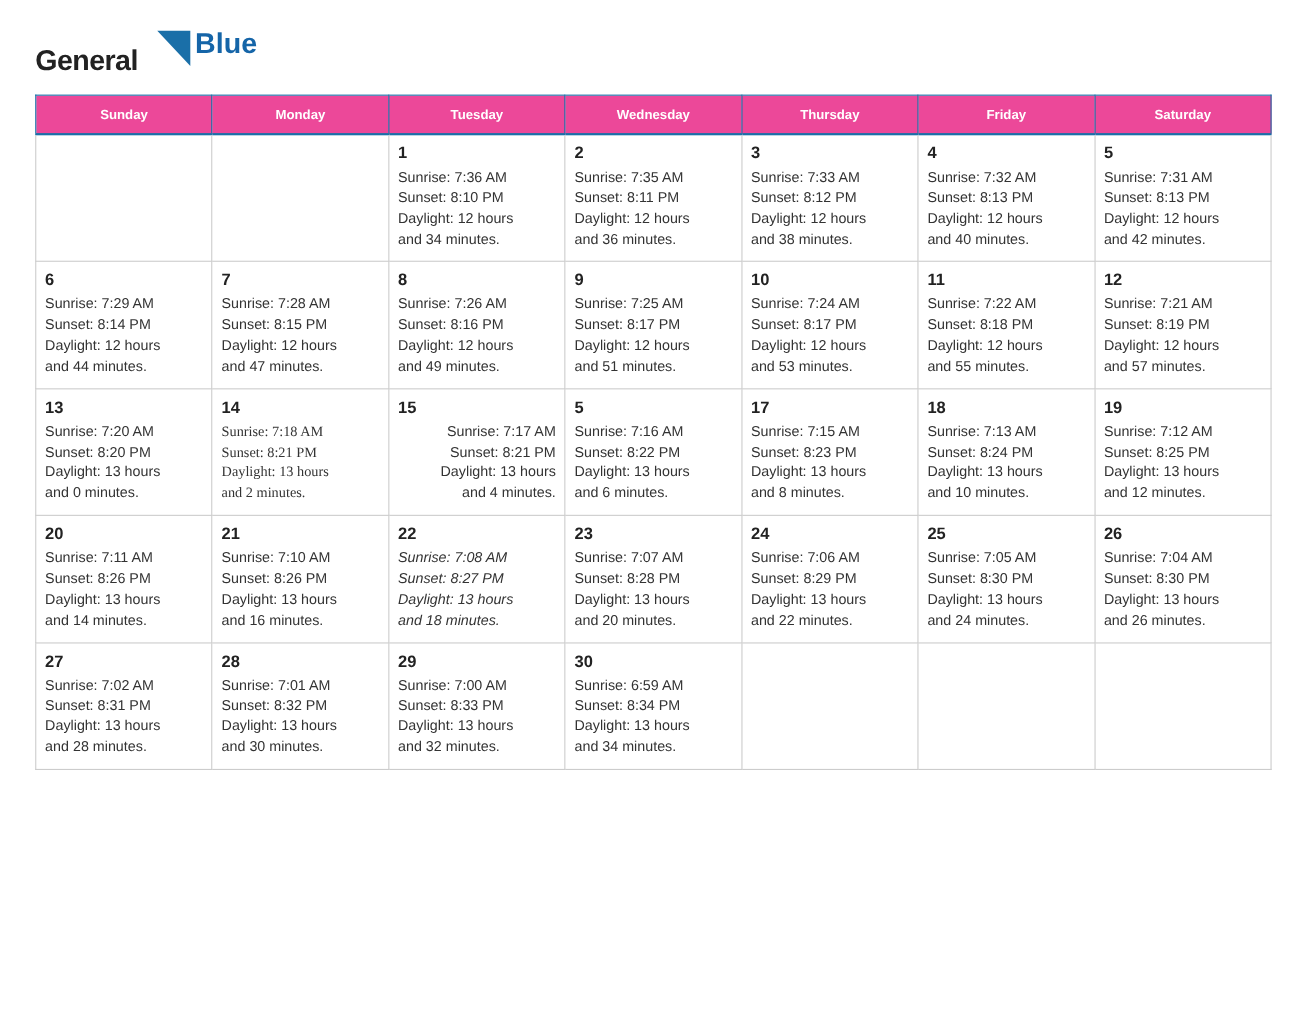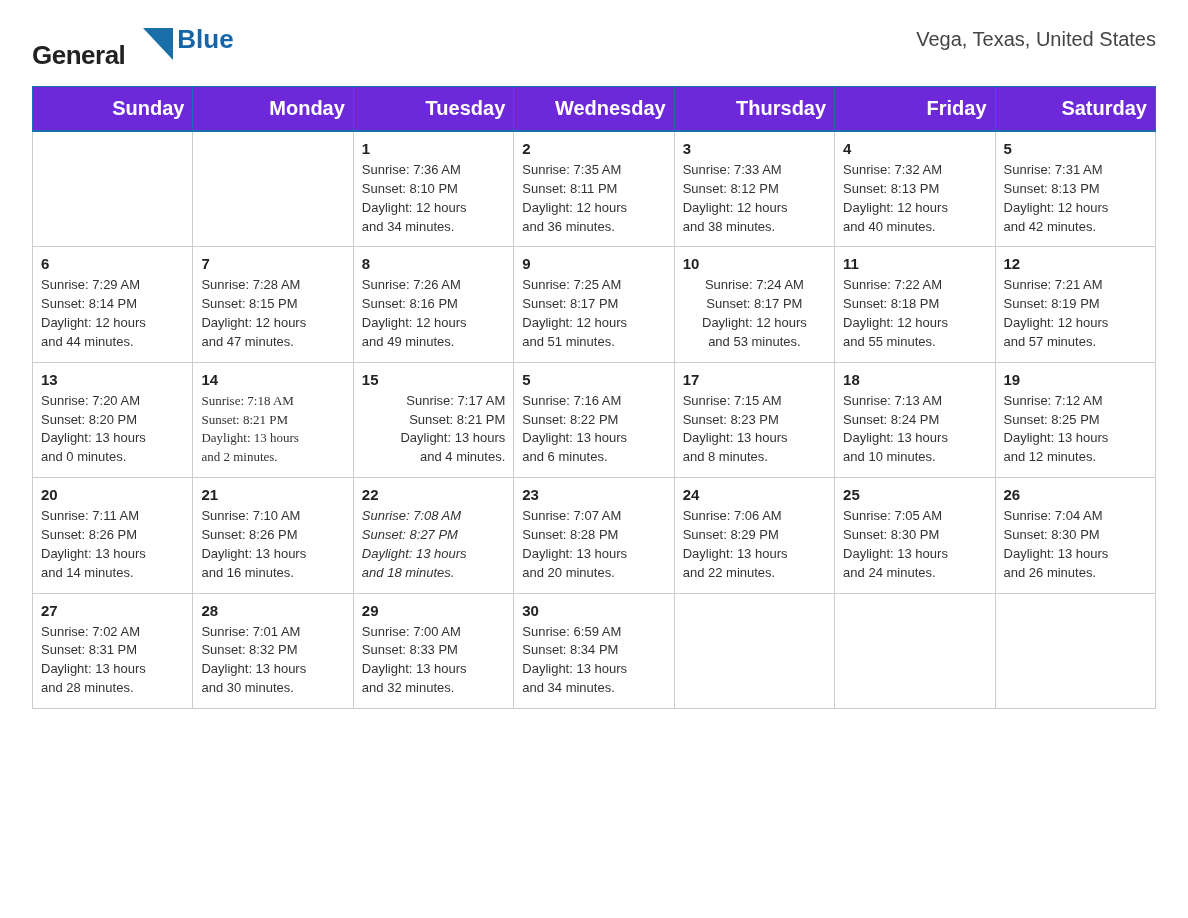--- a/index.html
+++ b/index.html
@@ -55,26 +55,26 @@
       font-size: 20px;
       color: #444;
       margin-top: 4px;
     }
     table {
       width: 100%;
       border-collapse: collapse;
       table-layout: fixed;
     }
     thead tr th {
-      background-color: #6d28d9;
+      background-color: #ec4899;
       color: #fff;
-      font-size: 20px;
+      font-size: 12px;
       font-weight: bold;
       padding: 10px 8px;
-      text-align: right;
+      text-align: center;
       border: 1px solid #1a6fa8;
     }
     tbody tr td {
       vertical-align: top;
       padding: 8px 8px 10px 8px;
       border: 1px solid #ccc;
       font-size: 13px;
       color: #222;
       height: 110px;
     }
@@ -112,21 +112,20 @@
         <svg class="logo-svg" viewBox="0 0 52 44">
           <polygon points="18,4 48,4 48,36" fill="#1a6fa8"></polygon>
         </svg>
       </div>
       <div>
         <span class="logo-blue">Blue</span>
       </div>
     </div>
   </div>
   <div class="title-block">
-    <div class="calendar-subtitle">Vega, Texas, United States</div>
   </div>
 </div>
 
 <table>
   <thead>
     <tr>
     <th>Sunday</th>
         <th>Monday</th>
         <th>Tuesday</th>
         <th>Wednesday</th>
@@ -199,21 +198,21 @@
         </td>
         <td>
           <span class="day-num">9</span>
           <div class="day-info" style="white-space: pre-line;">Sunrise: 7:25 AM
 Sunset: 8:17 PM
 Daylight: 12 hours
 and 51 minutes.</div>
         </td>
         <td>
           <span class="day-num">10</span>
-          <div class="day-info" style="white-space: pre-line; text-align: center;">Sunrise: 7:24 AM
+          <div class="day-info" style="white-space: pre-line;">Sunrise: 7:24 AM
 Sunset: 8:17 PM
 Daylight: 12 hours
 and 53 minutes.</div>
         </td>
         <td>
           <span class="day-num">11</span>
           <div class="day-info" style="white-space: pre-line;">Sunrise: 7:22 AM
 Sunset: 8:18 PM
 Daylight: 12 hours
 and 55 minutes.</div>

